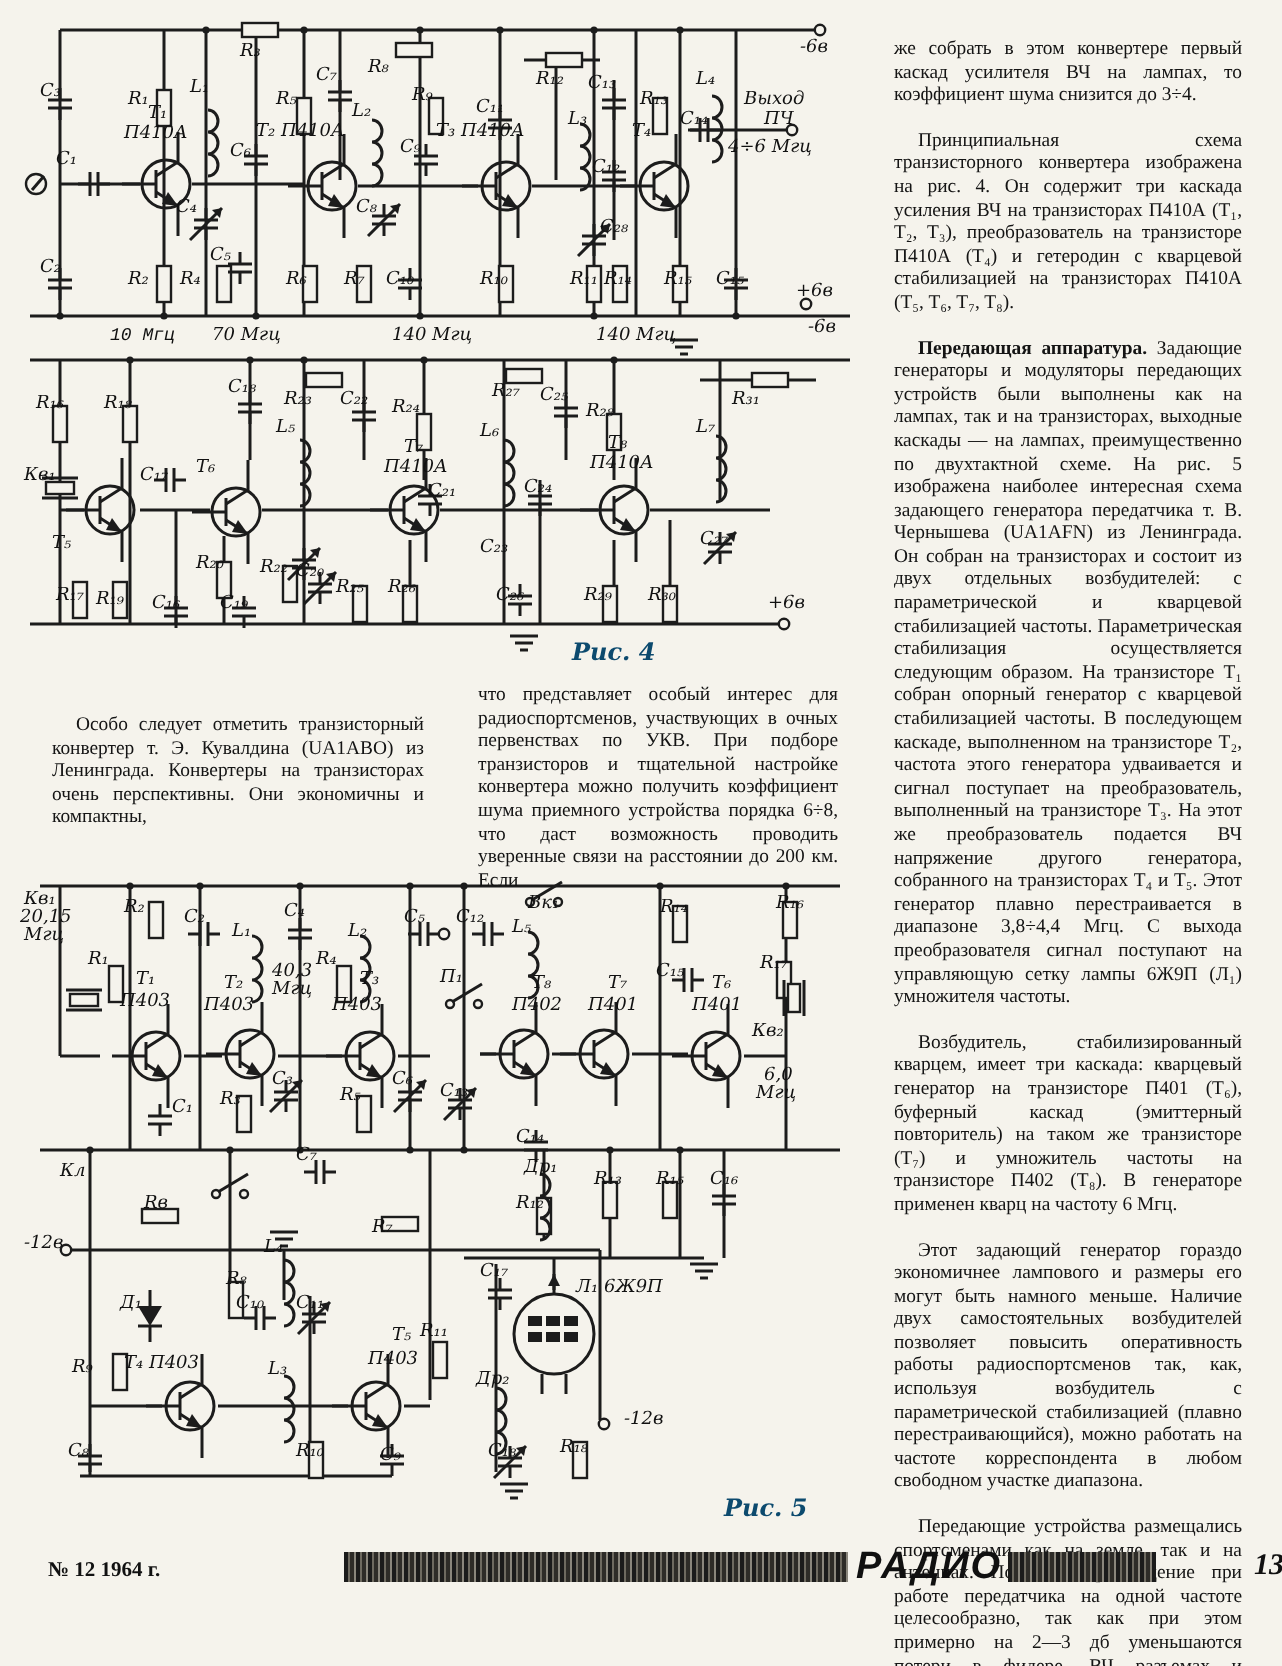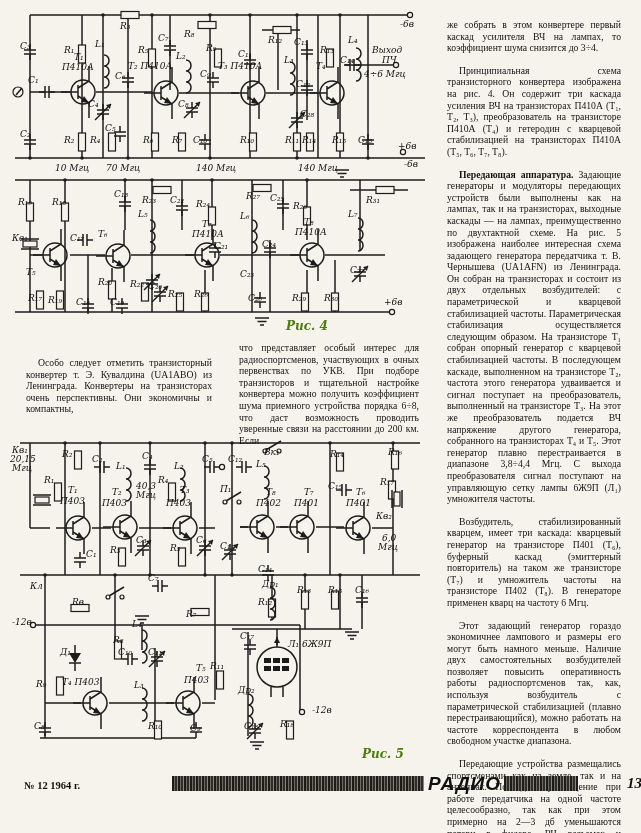--- a/index.html
+++ b/index.html
@@ -4,21 +4,21 @@
 <style>
   html,body{margin:0;padding:0;background:#888;}
   .page{position:relative;width:641px;height:833px;background:#f5f3ec;overflow:hidden;
         font-family:"Liberation Serif",serif;color:#161616;}
   .page svg{position:absolute;left:0;top:0;}
   .w{stroke:#1c1c1c;stroke-width:1.5;fill:none;}
   .sym{stroke:#1c1c1c;stroke-width:1.5;fill:none;}
   .symf{stroke:#1c1c1c;stroke-width:1.2;fill:#f5f3ec;}
   .fill{fill:#1c1c1c;stroke:none;}
   .sl{position:absolute;font:italic 9px/9px "DejaVu Serif",serif;color:#111;white-space:nowrap;}
-  .cap{position:absolute;font:bold italic 12px/12px "DejaVu Serif",serif;color:#4d7c0f;white-space:nowrap;}
+  .cap{position:absolute;font:bold italic 12px/12px "DejaVu Serif",serif;color:#0c4a6e;white-space:nowrap;}
   .col{position:absolute;text-align:justify;font-size:9.7px;line-height:11.6px;color:#141414;}
   .col p{margin:11px;text-indent:12px;}
   .col p.noindent{text-indent:0;}
   .col b{font-weight:bold;}
   .footer-bar{position:absolute;height:15px;background:repeating-linear-gradient(90deg,#1b1b1b 0 2px,#6e6a60 2px 3px,#2e2c28 3px 5px,#8a867c 5px 6px);}
   .issue{position:absolute;font:bold 10.5px/11px "Liberation Serif",serif;color:#111;}
   .logo{position:absolute;font:bold italic 19px/19px "Liberation Sans",sans-serif;letter-spacing:1px;color:#101010;}
   .pageno{position:absolute;font:bold italic 15px/15px "Liberation Serif",serif;color:#101010;margin-left:27px;}
 </style>
 </head>
@@ -602,21 +602,21 @@
       <span class="sl" style="left: 340px; top: 56px;">C₁₄</span>
       <span class="sl" style="left: 372px; top: 46px;">Выход</span>
       <span class="sl" style="left: 382px; top: 56px;">ПЧ</span>
       <span class="sl" style="left: 364px; top: 70px;">4÷6 Мгц</span>
       <span class="sl" style="left: 302px; top: 136px;">R₁₄</span>
       <span class="sl" style="left: 332px; top: 136px;">R₁₅</span>
       <span class="sl" style="left: 358px; top: 136px;">C₁₅</span>
       <span class="sl" style="left: 400px; top: 20px;">-6в</span>
       <span class="sl" style="left: 398px; top: 142px;">+6в</span>
       <span class="sl" style="left: 404px; top: 160px;">-6в</span>
-      <span class="sl" style="left: 55px; top: 164px;">10 Мгц</span>
+      <span class="sl" style="left: 55px; top: 164px; font-family: Liberation Mono, monospace;">10 Мгц</span>
       <span class="sl" style="left: 106px; top: 164px;">70 Мгц</span>
       <span class="sl" style="left: 196px; top: 164px;">140 Мгц</span>
       <span class="sl" style="left: 298px; top: 164px;">140 Мгц</span>
       <span class="sl" style="left: 18px; top: 198px;">R₁₆</span>
       <span class="sl" style="left: 52px; top: 198px;">R₁₈</span>
       <span class="sl" style="left: 12px; top: 234px;">Кв₁</span>
       <span class="sl" style="left: 70px; top: 234px;">C₁₇</span>
       <span class="sl" style="left: 98px; top: 230px;">T₆</span>
       <span class="sl" style="left: 114px; top: 190px;">C₁₈</span>
       <span class="sl" style="left: 142px; top: 196px;">R₂₃</span>

